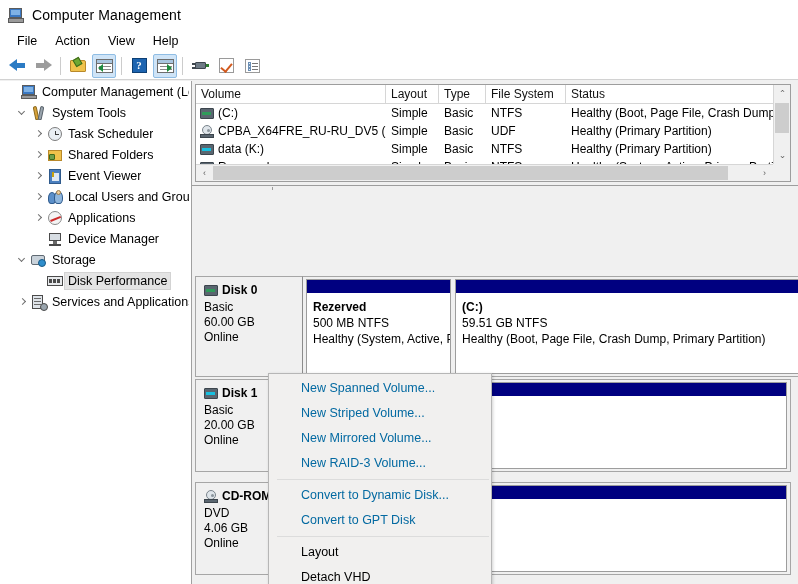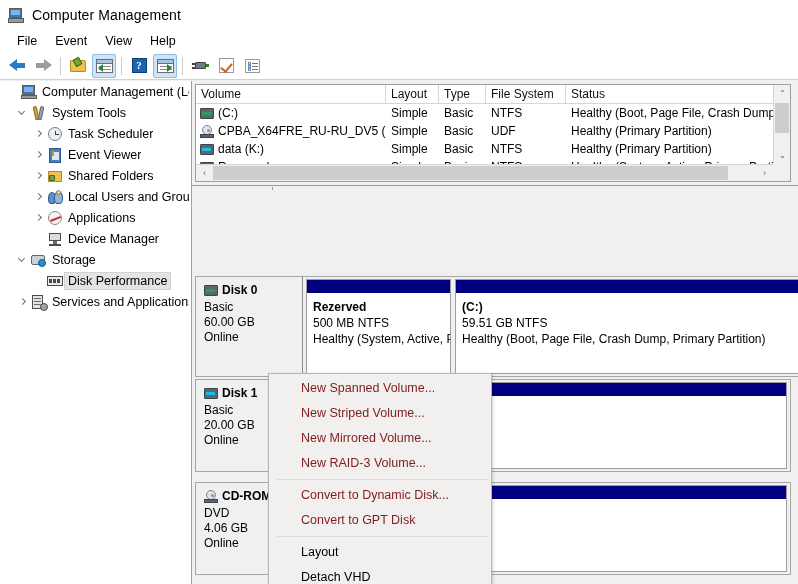--- a/index.html
+++ b/index.html
@@ -630,21 +630,21 @@
     box-shadow: 1px 1px 3px rgba(0,0,0,0.18);
   }
   .ctx-item {
     height: 25px;
     line-height: 25px;
     padding-left: 32px;
     font-size: 12.5px;
     white-space: nowrap;
     cursor: default;
   }
-  .ctx-item.disabled { color: #7f1d1d; }
+  .ctx-item.disabled { color: #0369a1; }
   .ctx-item.enabled { color: #000; }
   .ctx-sep {
     height: 1px;
     background: #dcdcdc;
     margin: 3px 2px 3px 8px;
   }
 </style>
 </head>
 <body>
 
@@ -653,21 +653,21 @@
   <div class="titlebar">
     <span class="ico ico-computer">
       <span class="scr"></span>
         <span class="base"></span>
     </span>
     <span class="title-text">Computer Management</span>
   </div>
 
   <div class="menubar">
     <div class="mi">File</div>
-    <div class="mi">Event</div>
+    <div class="mi">Action</div>
     <div class="mi">View</div>
     <div class="mi">Help</div>
   </div>
 
   <div class="toolbar">
     <div class="tb-btn">
       <span class="arrow-l">
           <span class="shaft"></span>
           <span class="head"></span>
         </span>
@@ -760,36 +760,36 @@
           <span class="hand1"></span>
           <span class="hand2"></span>
         </span>
       <span class="t-label">Task Scheduler</span>
     </div>
 
     <div class="tree-row" style="padding-left:30px">
       <span class="expander">
           <i class="chev"></i>
         </span>
+      <span class="t-ico ti-shared">
+          <span class="fol"></span>
+          <span class="hand"></span>
+        </span>
+      <span class="t-label">Shared Folders</span>
+    </div>
+
+    <div class="tree-row" style="padding-left:30px">
+      <span class="expander">
+          <i class="chev"></i>
+        </span>
       <span class="t-ico ti-event">
           <span class="pg"></span>
           <span class="ex"></span>
         </span>
       <span class="t-label">Event Viewer</span>
-    </div>
-
-    <div class="tree-row" style="padding-left:30px">
-      <span class="expander">
-          <i class="chev"></i>
-        </span>
-      <span class="t-ico ti-shared">
-          <span class="fol"></span>
-          <span class="hand"></span>
-        </span>
-      <span class="t-label">Shared Folders</span>
     </div>
 
     <div class="tree-row" style="padding-left:30px">
       <span class="expander">
           <i class="chev"></i>
         </span>
       <span class="t-ico ti-users">
           <span class="p1"></span>
           <span class="p2"></span>
           <span class="h"></span>

